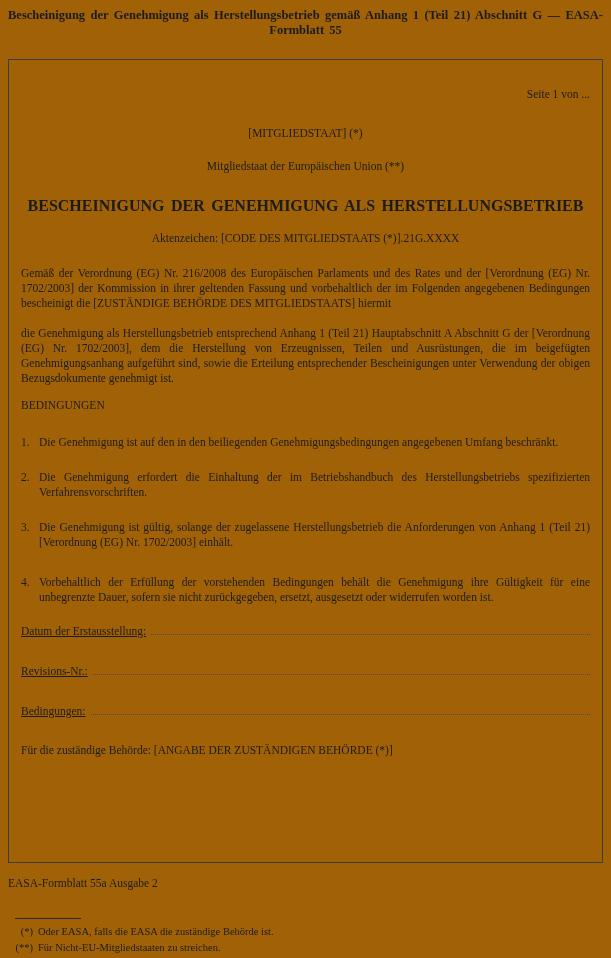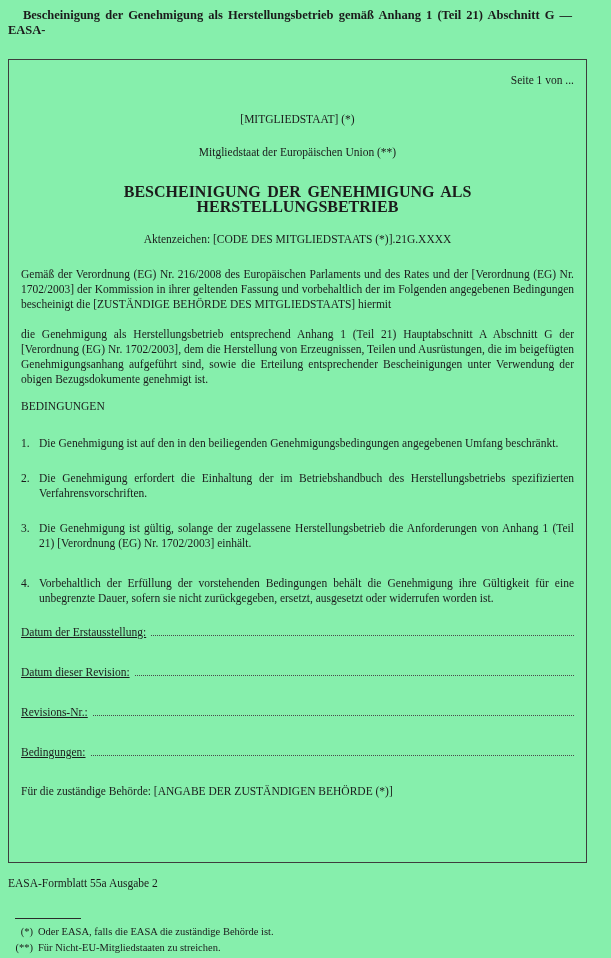--- a/index.html
+++ b/index.html
@@ -1,24 +1,24 @@
 <!DOCTYPE html>
 <html><head>
 <meta charset="utf-8">
 <style>
   html, body { margin: 0; padding: 0; background: #ffffff; }
   .page {
     width: 611px;
     height: 958px;
     box-sizing: border-box;
-    background: #86efac;
+    background: #a16207;
     color: #1b1b1b;
     font-family: "Liberation Serif", "DejaVu Serif", serif;
     position: relative;
-    padding: 6px 24px 0 8px;
+    padding: 6px 8px 0 8px;
     overflow: hidden;
   }
   
   .doc-title {
     font-weight: bold;
     font-size: 12.5px;
     line-height: 15px;
     margin: 2px 0 0 0;
     word-spacing: 2px;
   }
@@ -29,21 +29,21 @@
   .cert-box {
     border: 1.5px solid #3d3d3d;
     margin-top: 21px;
     height: 804px;
     box-sizing: border-box;
     padding: 13px 12px 0 12px;
     font-size: 11.5px;
     line-height: 15px;
     overflow: hidden;
   }
-  .page-indicator { text-align: right; margin-bottom: 24px; }
+  .page-indicator { text-align: right; margin-bottom: 24px; margin-top: 14px; }
   .center { text-align: center; }
   .ms-line       { margin-bottom: 18px; }
   .union-line    { margin-bottom: 24px; }
   .cert-heading  { font-weight: bold; font-size: 16px; word-spacing: 2.5px; margin-bottom: 18px; }
   .ref-line      { margin-bottom: 20px; }
   .para          { text-align: justify; }
   .intro-para    { margin-bottom: 15px; }
   .company-line  { margin-bottom: 15px; }
   .approval-para { margin-bottom: 12px; }
   .conditions-heading { margin-bottom: 22px; }
@@ -70,20 +70,21 @@
   .fn-marker { flex: none; width: 30px; text-align: right; padding-right: 5px; box-sizing: border-box; }
   .fn-text { flex: 1; }
 </style>
 </head>
 <body>
 
 <div class="page">
 
   <div class="doc-title">
     <div class="l1">Bescheinigung der Genehmigung als Herstellungsbetrieb gemäß Anhang 1 (Teil 21) Abschnitt G — EASA-</div>
+    <div class="l2">Formblatt 55</div>
   </div>
 
   <div class="cert-box">
 
     <div class="page-indicator">Seite 1 von ...</div>
 
     <div class="center ms-line">[MITGLIEDSTAAT]  (*)</div>
 
     <div class="center union-line">Mitgliedstaat der Europäischen Union  (**)</div>
 
@@ -113,24 +114,20 @@
     <div class="cond cond-4">
       <span class="cond-num">4.</span>
       <span class="cond-text">Vorbehaltlich der Erfüllung der vorstehenden Bedingungen behält die Genehmigung ihre Gültigkeit für eine unbegrenzte Dauer, sofern sie nicht zurückgegeben, ersetzt, ausgesetzt oder widerrufen worden ist.</span>
     </div>
 
     <div class="field">
       <span class="field-label">Datum der Erstausstellung:</span>
       <span class="field-line"></span>
     </div>
     <div class="field">
-      <span class="field-label">Datum dieser Revision:</span>
-      <span class="field-line"></span>
-    </div>
-    <div class="field">
       <span class="field-label">Revisions-Nr.:</span>
       <span class="field-line"></span>
     </div>
     <div class="field">
       <span class="field-label">Bedingungen:</span>
       <span class="field-line"></span>
     </div>
 
     <div class="authority-line">Für die zuständige Behörde: [ANGABE DER ZUSTÄNDIGEN BEHÖRDE (*)]</div>
 

